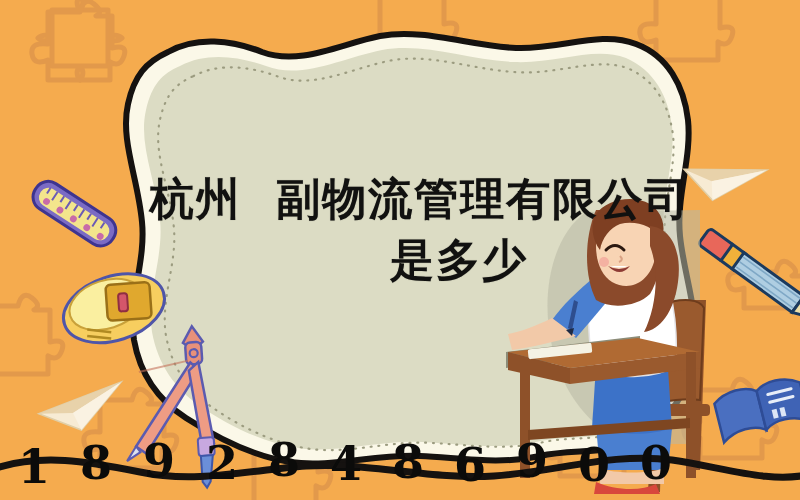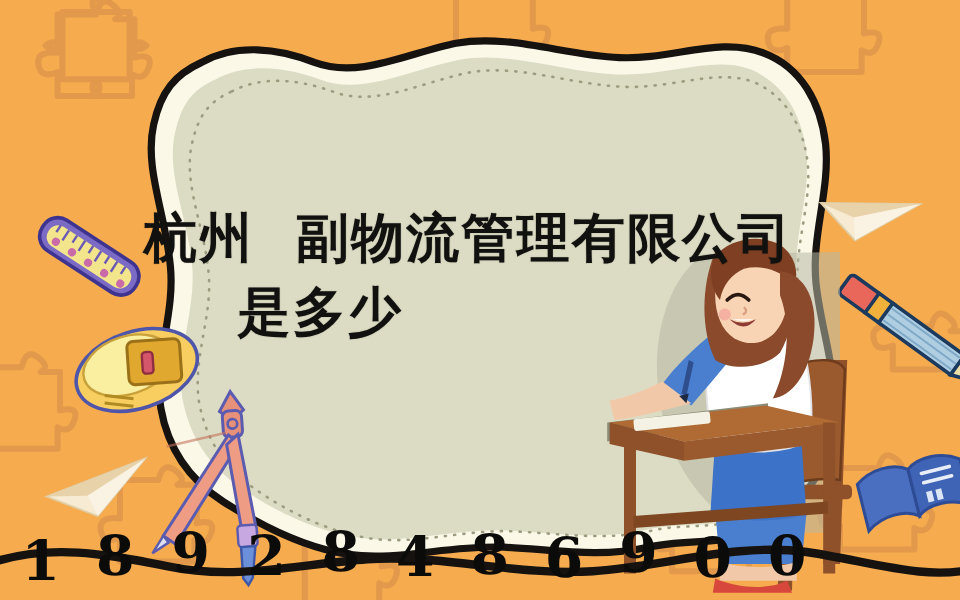--- a/index.html
+++ b/index.html
@@ -12,24 +12,25 @@
   #stage {
     position:absolute; left:0; top:0; width:800px; height:500px;
     overflow:hidden;
   }
   .layer { position:absolute; left:0; top:0; width:800px; height:500px; }
   .svg-layer { display:block; }
 
   
   #headline {
     position:absolute;
-    left:120px; top:168px;
+    left:130px; top:168px;
     width:580px;
     z-index:40;
     pointer-events:none;
+    text-align:center;
   }
   .hl-line {
     font-family:"DejaVu Serif", serif;
     font-weight:700;
     color:#111110;
     font-size:44px;
     line-height:62px;
     letter-spacing:2px;
     white-space:pre;
     text-shadow:0 0 1px rgba(0,0,0,.35);

